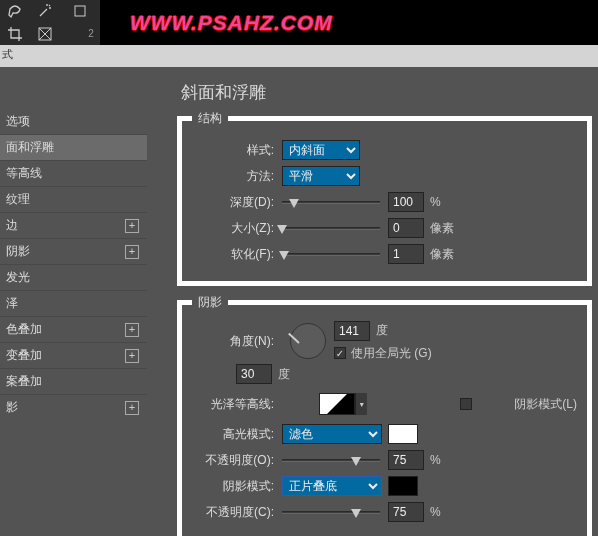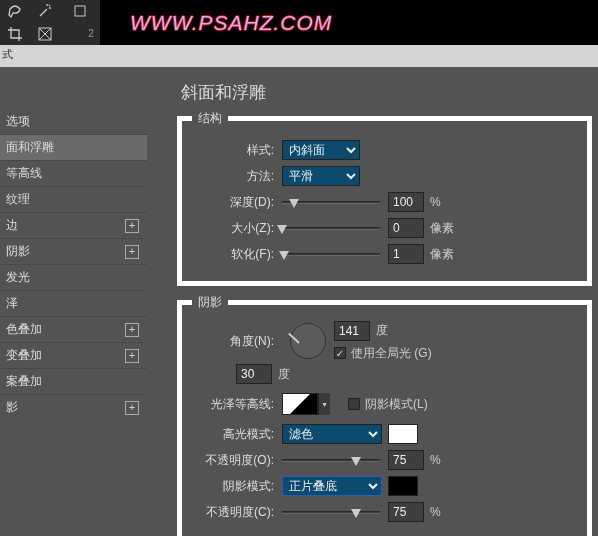--- a/index.html
+++ b/index.html
@@ -2,34 +2,34 @@
 <html><head>
 <meta charset="utf-8">
 <style>
   * { box-sizing: border-box; margin: 0; padding: 0; font-family: "Microsoft YaHei", Arial, sans-serif; }
   body { background: #535353; color: #ccc; font-size: 12px; width: 598px; height: 536px; overflow: hidden; }
   .topbar { background: #2b2b2b; height: 45px; display: flex; }
   .tools { width: 100px; display: flex; flex-wrap: wrap; }
   .tool { width: 30px; height: 22px; display: flex; align-items: center; justify-content: center; color: #ccc; }
   .tool-num { font-size: 10px; color: #999; display:flex; align-items:center; justify-content:center; width:10px;}
   .banner { flex: 1; background: #000; display: flex; align-items: center; padding-left: 30px; }
-  .banner-text { color: #c4b5fd; font-weight: normal; font-size: 21px; font-style: italic; letter-spacing: 1px; text-shadow: 1px 0 0 #c00, -1px 0 0 #c00, 0 1px 0 #c00, 0 -1px 0 #c00; }
+  .banner-text { color: #ec4899; font-weight: bold; font-size: 21px; font-style: italic; letter-spacing: 1px; text-shadow: 1px 0 0 #c00, -1px 0 0 #c00, 0 1px 0 #c00, 0 -1px 0 #c00; }
   .tabrow { background: #d4d4d4; height: 22px; padding: 2px 0 0 2px; color: #333; font-size: 11px; }
   .main { display: flex; height: calc(536px - 67px); }
   .sidebar { width: 175px; background: #535353; padding-top: 42px; overflow:hidden; margin-left:-28px;}
   .side-sec-label { padding: 4px 8px 4px 34px; color: #ddd; font-size: 12px; }
   .side-item { height: 26px; display: flex; align-items: center; justify-content: space-between; padding: 0 8px 0 34px; border-top: 1px solid #484848; color: #ddd; }
   .side-item.sel { background: #6b6b6b; }
   .plus-icon { width: 14px; height: 14px; border: 1px solid #aaa; display: flex; align-items: center; justify-content: center; font-size: 11px; color: #ccc; line-height: 1; }
   .content { flex: 1; padding: 10px 6px 10px 30px; background: #535353; position: relative; }
   fieldset { border: 5px solid #ffffff; padding: 10px 10px 14px 10px; margin-bottom: 8px; position: relative; }
   legend { padding: 0 6px; color: #ddd; font-size: 12px; }
   .row { display: flex; align-items: center; height: 26px; }
   .lbl { width: 82px; text-align: right; margin-right: 8px; color: #ddd; }
-  select.sel-box { background: #0c4a6e; color: #eee; border: 1px solid #222; height: 20px; font-size: 12px; padding: 0 2px; }
+  select.sel-box { background: #0369a1; color: #eee; border: 1px solid #222; height: 20px; font-size: 12px; padding: 0 2px; }
   .slider { width: 98px; height: 14px; position: relative; margin-right: 8px; }
   .slider-track { position: absolute; top: 6px; left: 0; right: 0; height: 3px; background: #3b3b3b; border-top:1px solid #2a2a2a; border-bottom:1px solid #666;}
   .slider-thumb { position: absolute; top: 4px; width: 0; height: 0; border-left: 5px solid transparent; border-right: 5px solid transparent; border-top: 9px solid #ccc; transform: translateX(-5px); }
   input.num { width: 36px; height: 20px; background: #3f3f3f; border: 1px solid #222; color: #eee; font-size: 12px; text-align: left; padding: 0 4px; }
   .unit { margin-left: 6px; color: #ccc; }
   .radio { width: 12px; height: 12px; border-radius: 50%; border: 1px solid #222; background: #3a3a3a; display: inline-flex; align-items: center; justify-content: center; margin-right: 3px; }
   .radio.checked::after { content: ""; width: 6px; height: 6px; border-radius: 50%; background: #ccc; }
   .chk { width: 12px; height: 12px; border: 1px solid #222; background: #3a3a3a; display: inline-flex; align-items: center; justify-content: center; margin-right: 5px; font-size:10px; color:#ddd; }
   .chk.checked::after { content: "✓"; }
   .angle-circle { width: 36px; height: 36px; border-radius: 50%; border: 1px solid #333; background: #5b5b5b; position: relative; margin: 0 8px; }
@@ -184,21 +184,21 @@
             <span class="chk checked"></span>
             <span>使用全局光 (G)</span>
           </div>
         </div>
       </div>
       <div class="row">
         <div style="width:44px"></div>
         <input class="num" value="30" style="">
         <span class="unit">度</span>
       </div>
-      <div class="row" style="height:34px;">
+      <div class="row" style="height:34px;justify-content:space-between;">
         <span class="lbl">光泽等高线:</span>
         <div style="display:flex;">
           <div class="gloss-swatch"></div>
             <div class="gloss-drop">▾</div>
         </div>
         <span style="width:18px"></span>
         <span class="chk"></span>
         <span>阴影模式(L)</span>
       </div>
       <div class="row">

